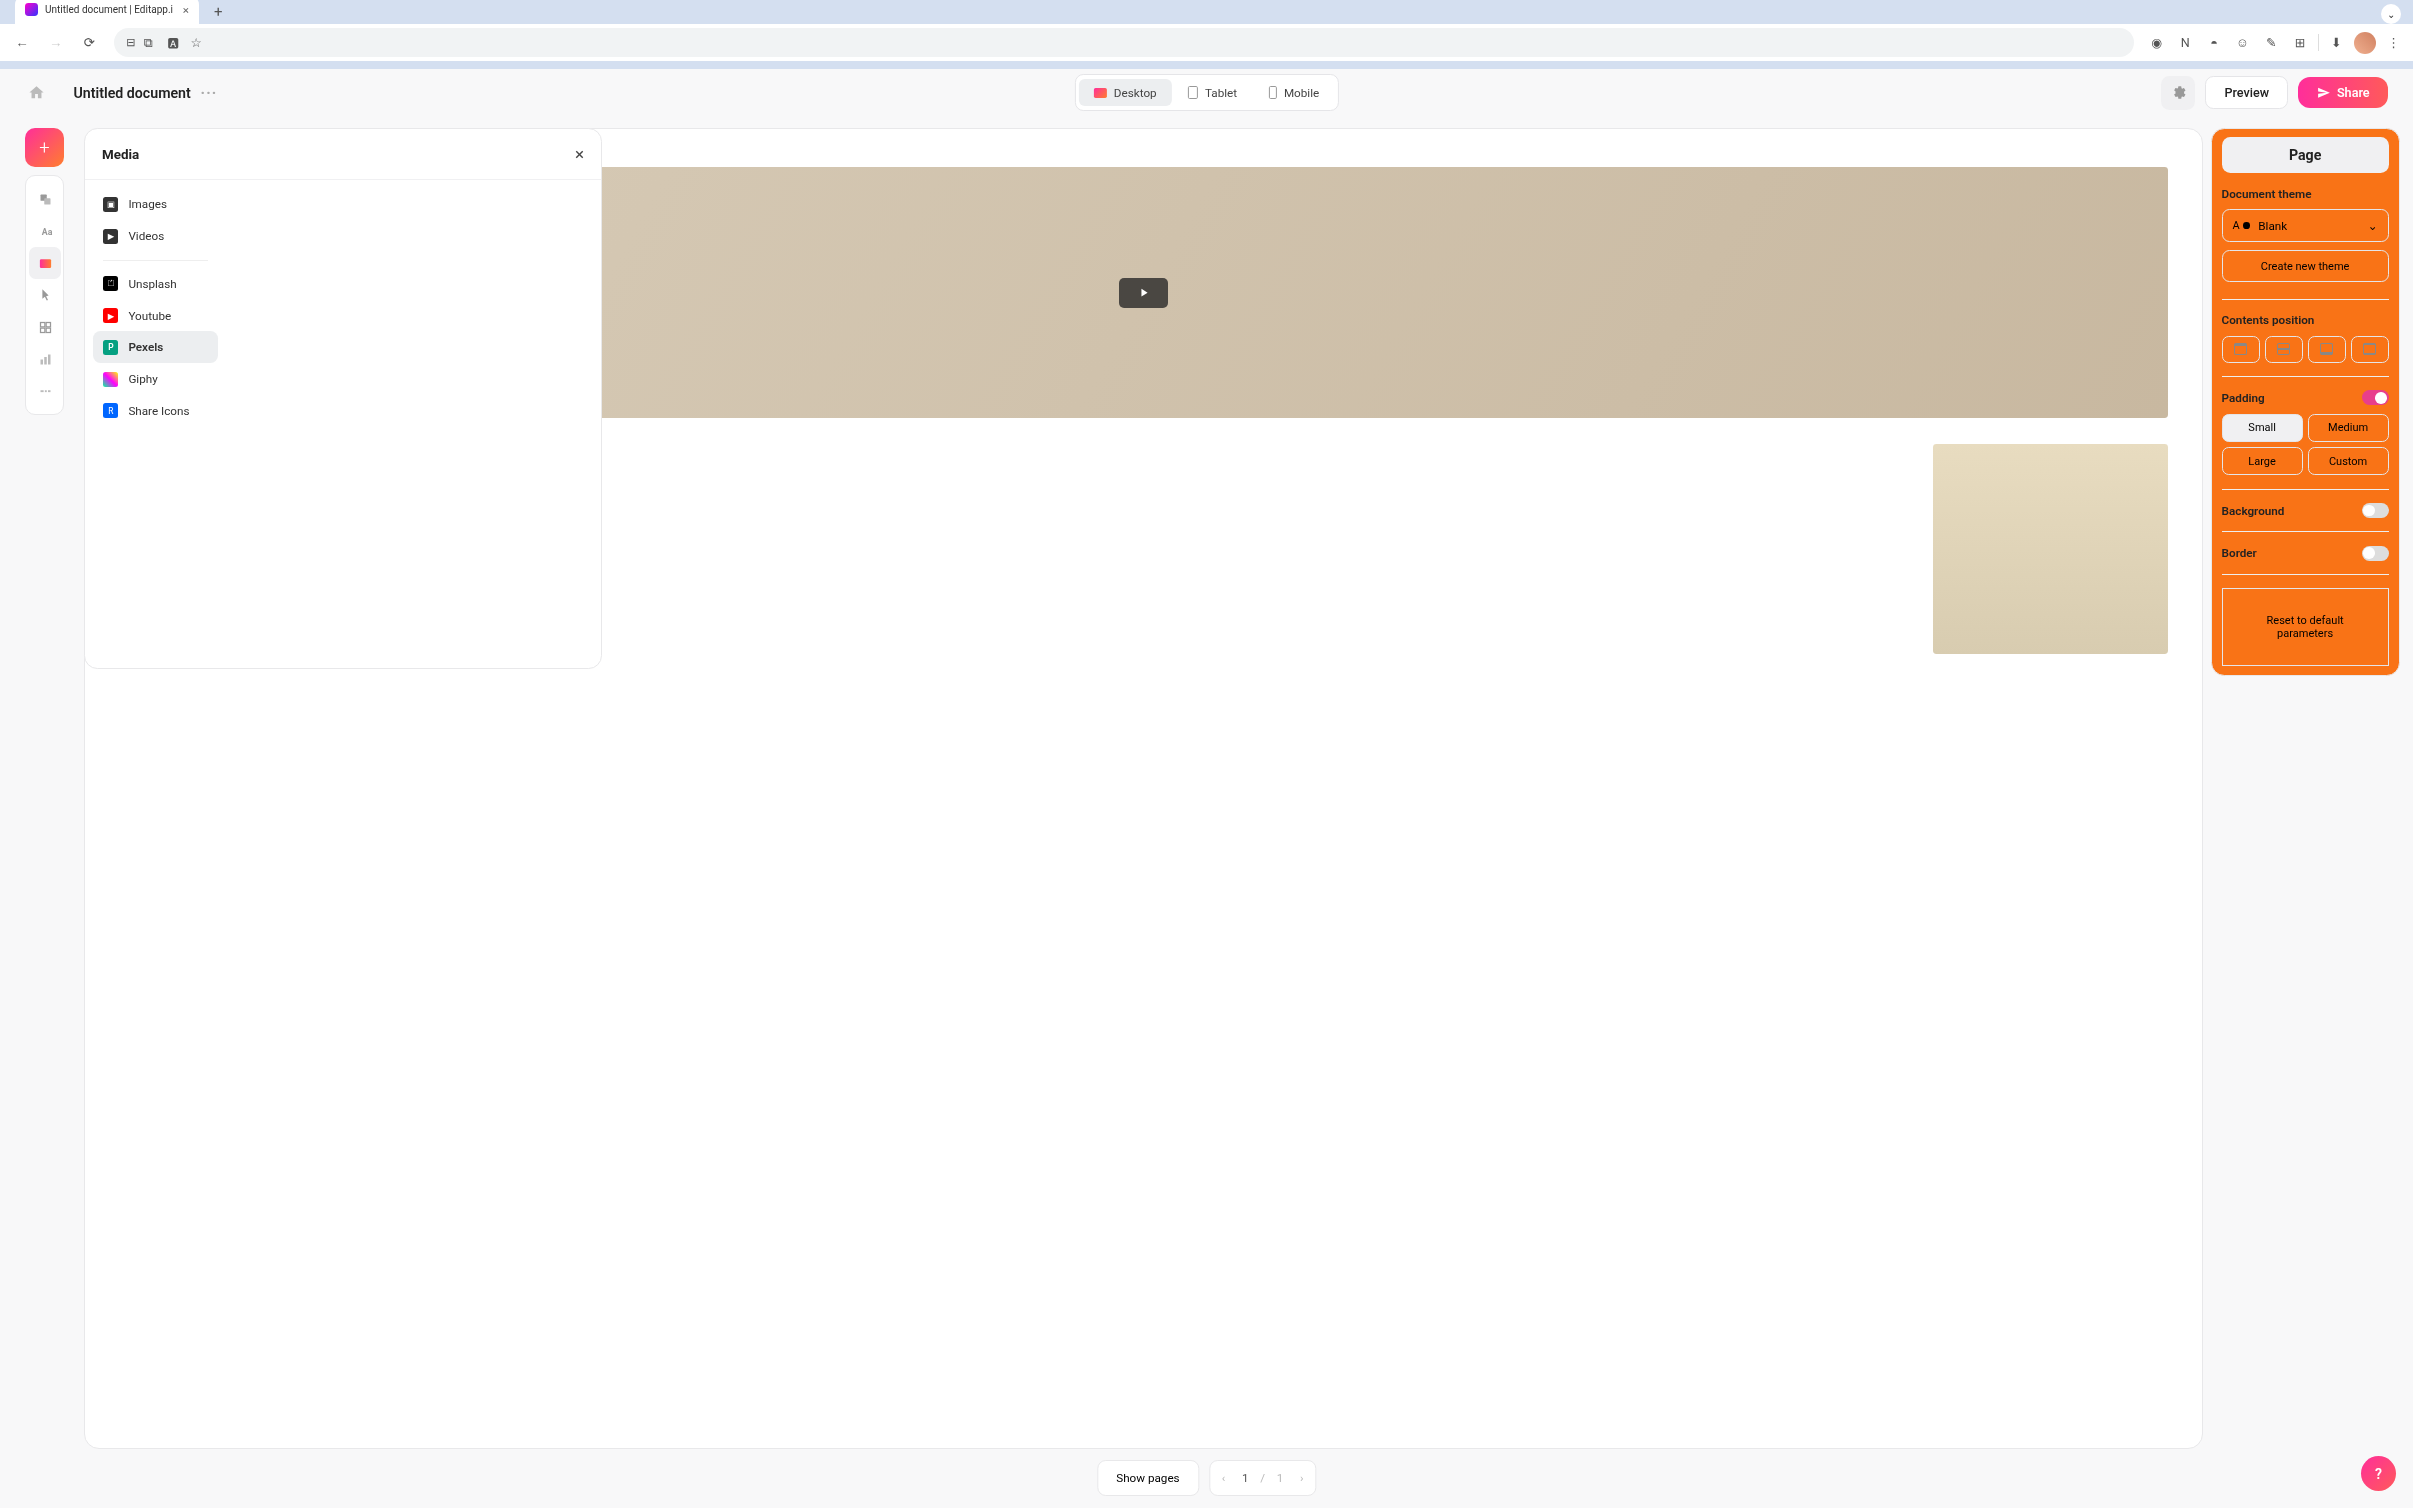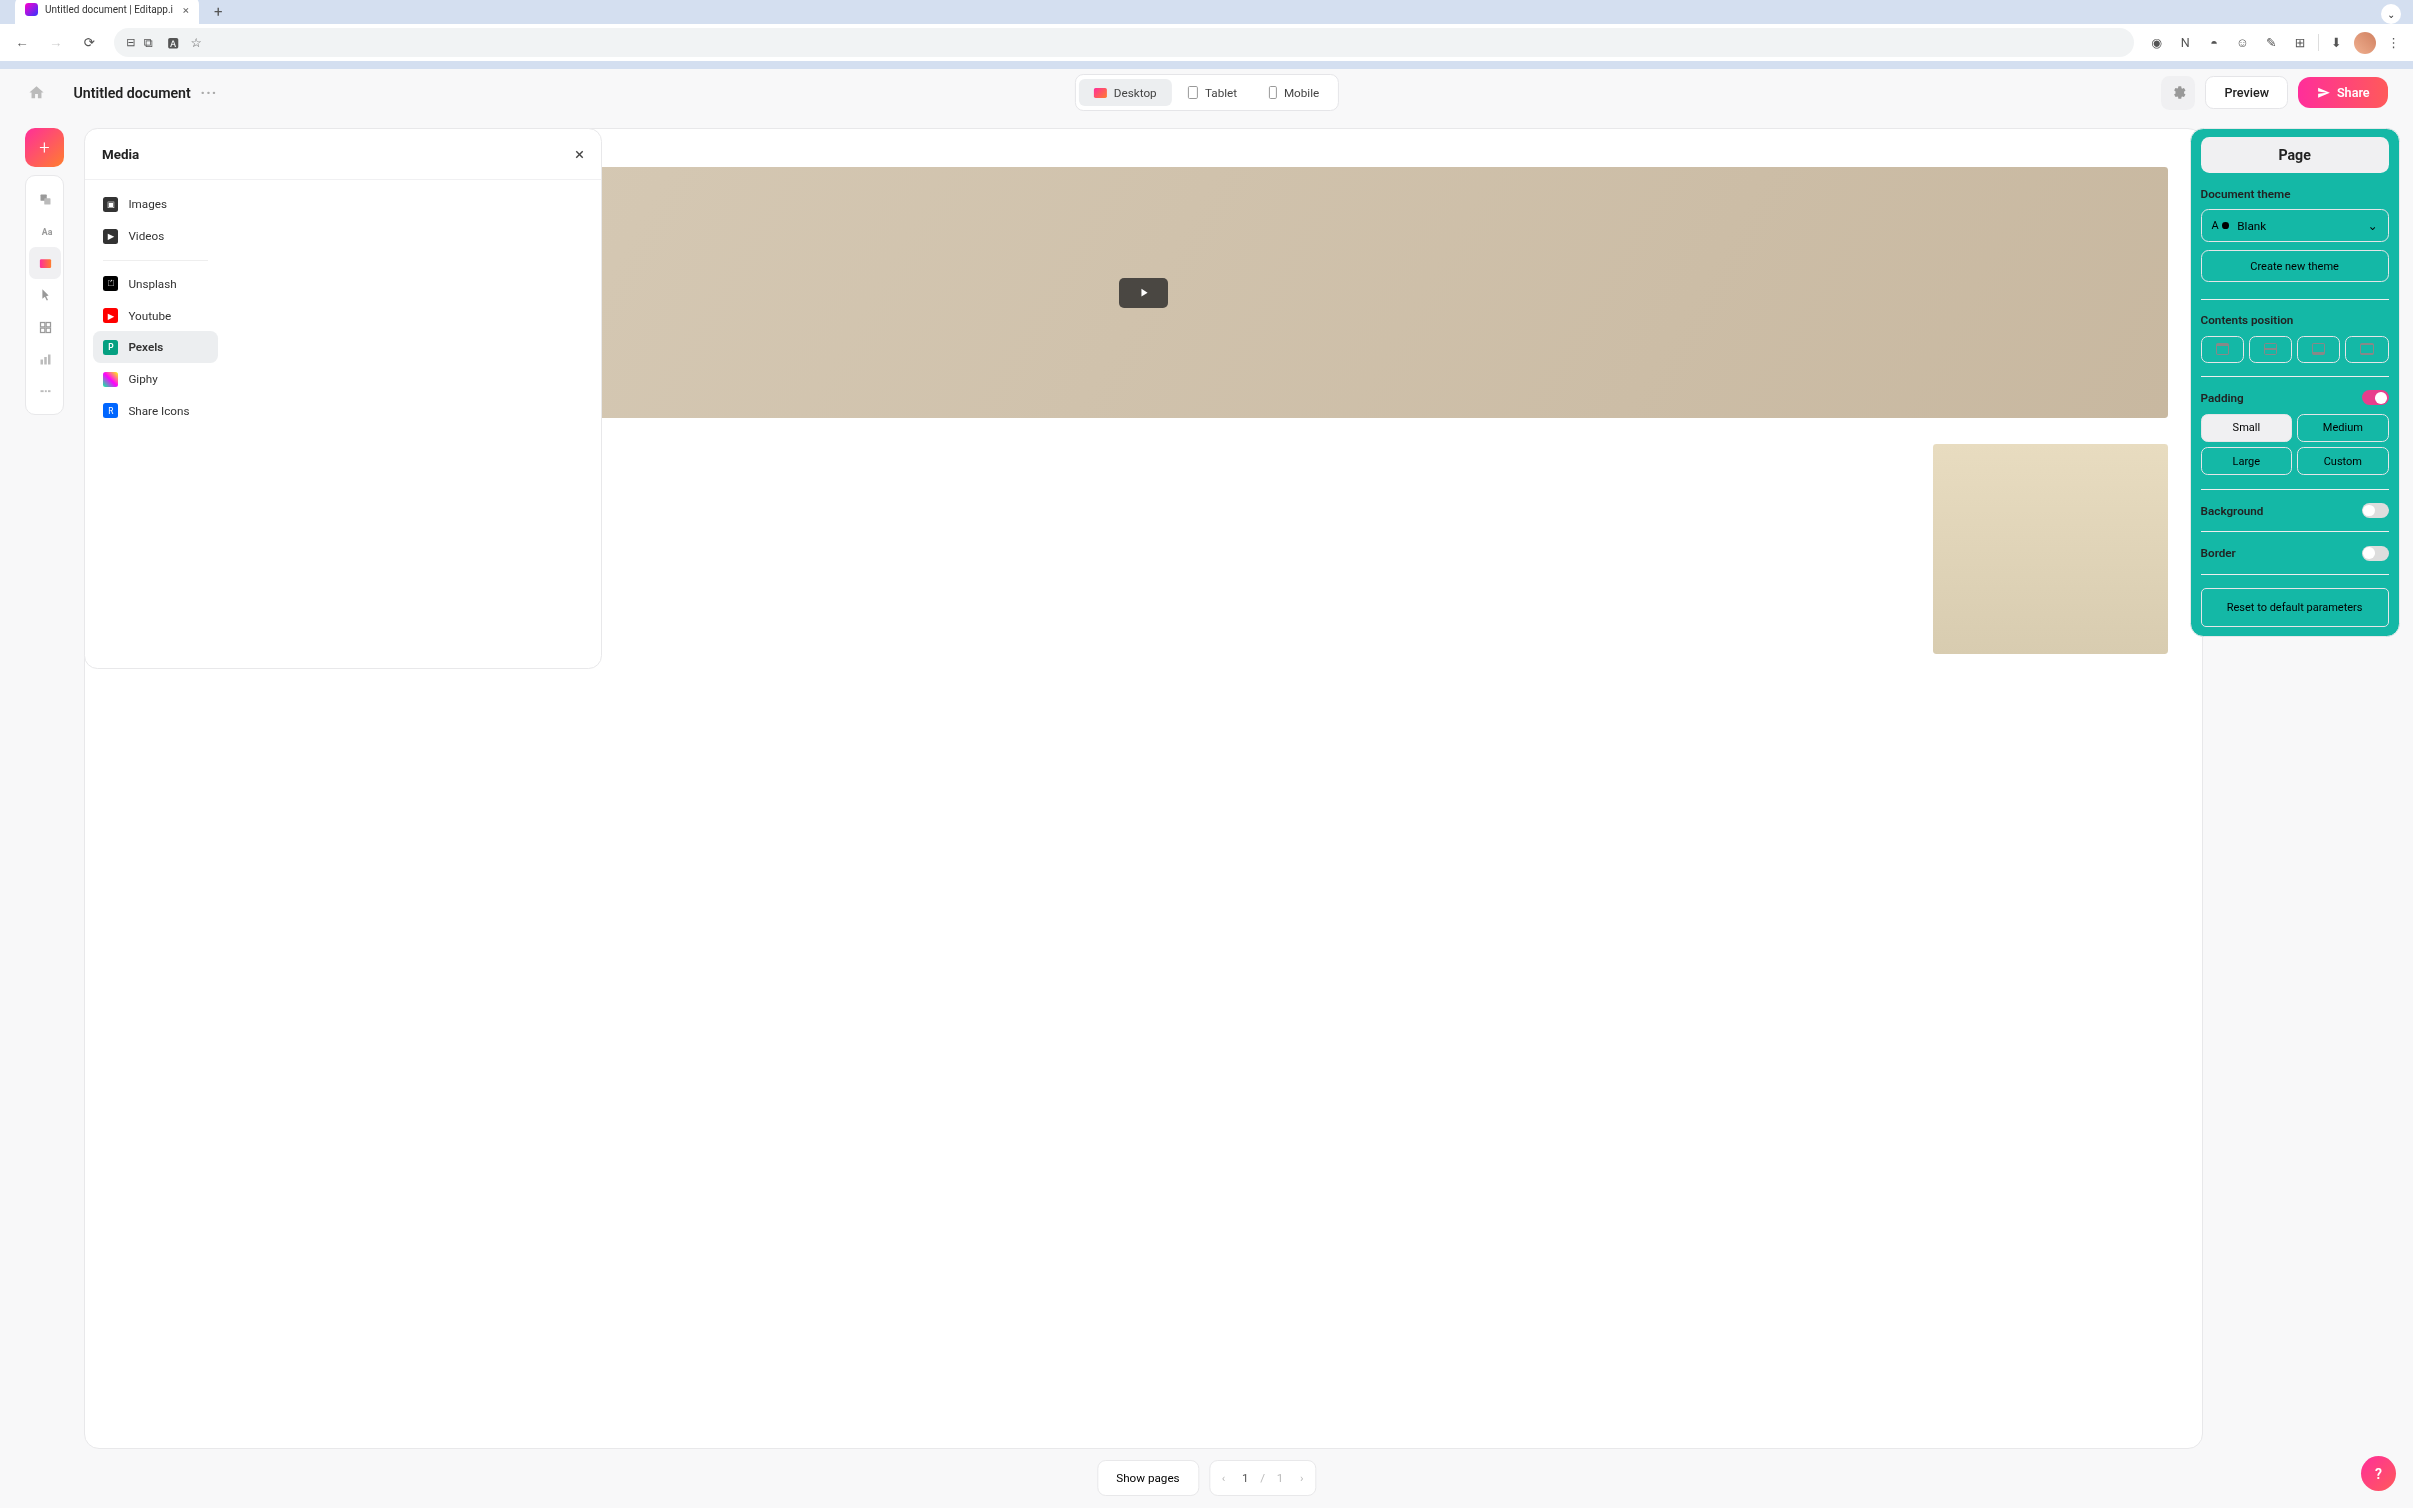--- a/index.html
+++ b/index.html
@@ -534,22 +534,22 @@
       height: 210px;
       background: linear-gradient(180deg, #e8dcc0, #d8ccb0);
       border-radius: 3.4px;
     }
     
     
     .right-panel {
       position: absolute;
       right: 13.4px;
       top: 59px;
-      width: 210px;
-      background: #14b8a6;
+      width: 189px;
+      background: #f97316;
       border: 0.8px solid #e8e8ea;
       border-radius: 13.4px;
       padding: 8.4px 10px;
     }
     
     .right-header {
       background: #f0f0f2;
       border-radius: 8.4px;
       padding: 10px;
       text-align: center;
@@ -667,22 +667,22 @@
       text-align: center;
       font-size: 11px;
     }
     
     .pad-btn.active {
       background: #f0f0f2;
     }
     
     .reset-btn {
       border: 0.8px solid #e5e5e8;
-      border-radius: 5px;
-      padding: 12px;
+      border-radius: 0;
+      padding: 25px;
       text-align: center;
       font-size: 11px;
       margin-top: 8.4px;
     }
     
     
     .footer-pag {
       position: absolute;
       bottom: 11.7px;
       left: 50%;

